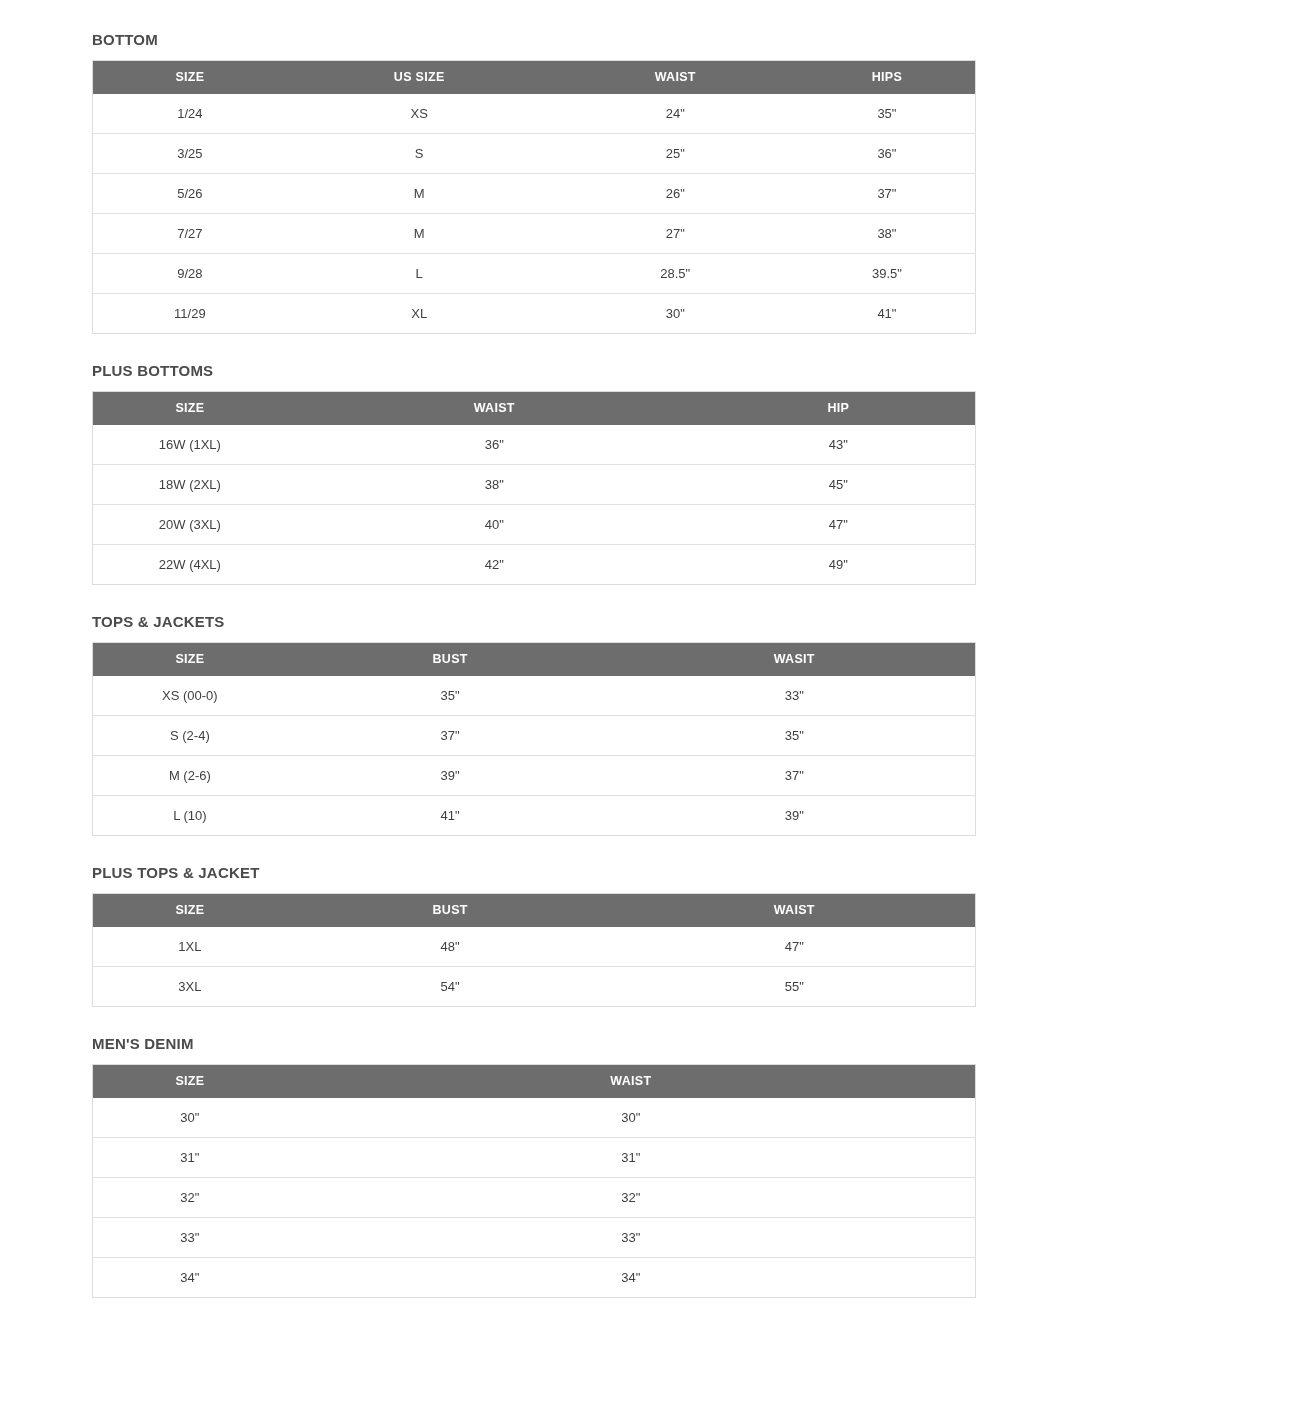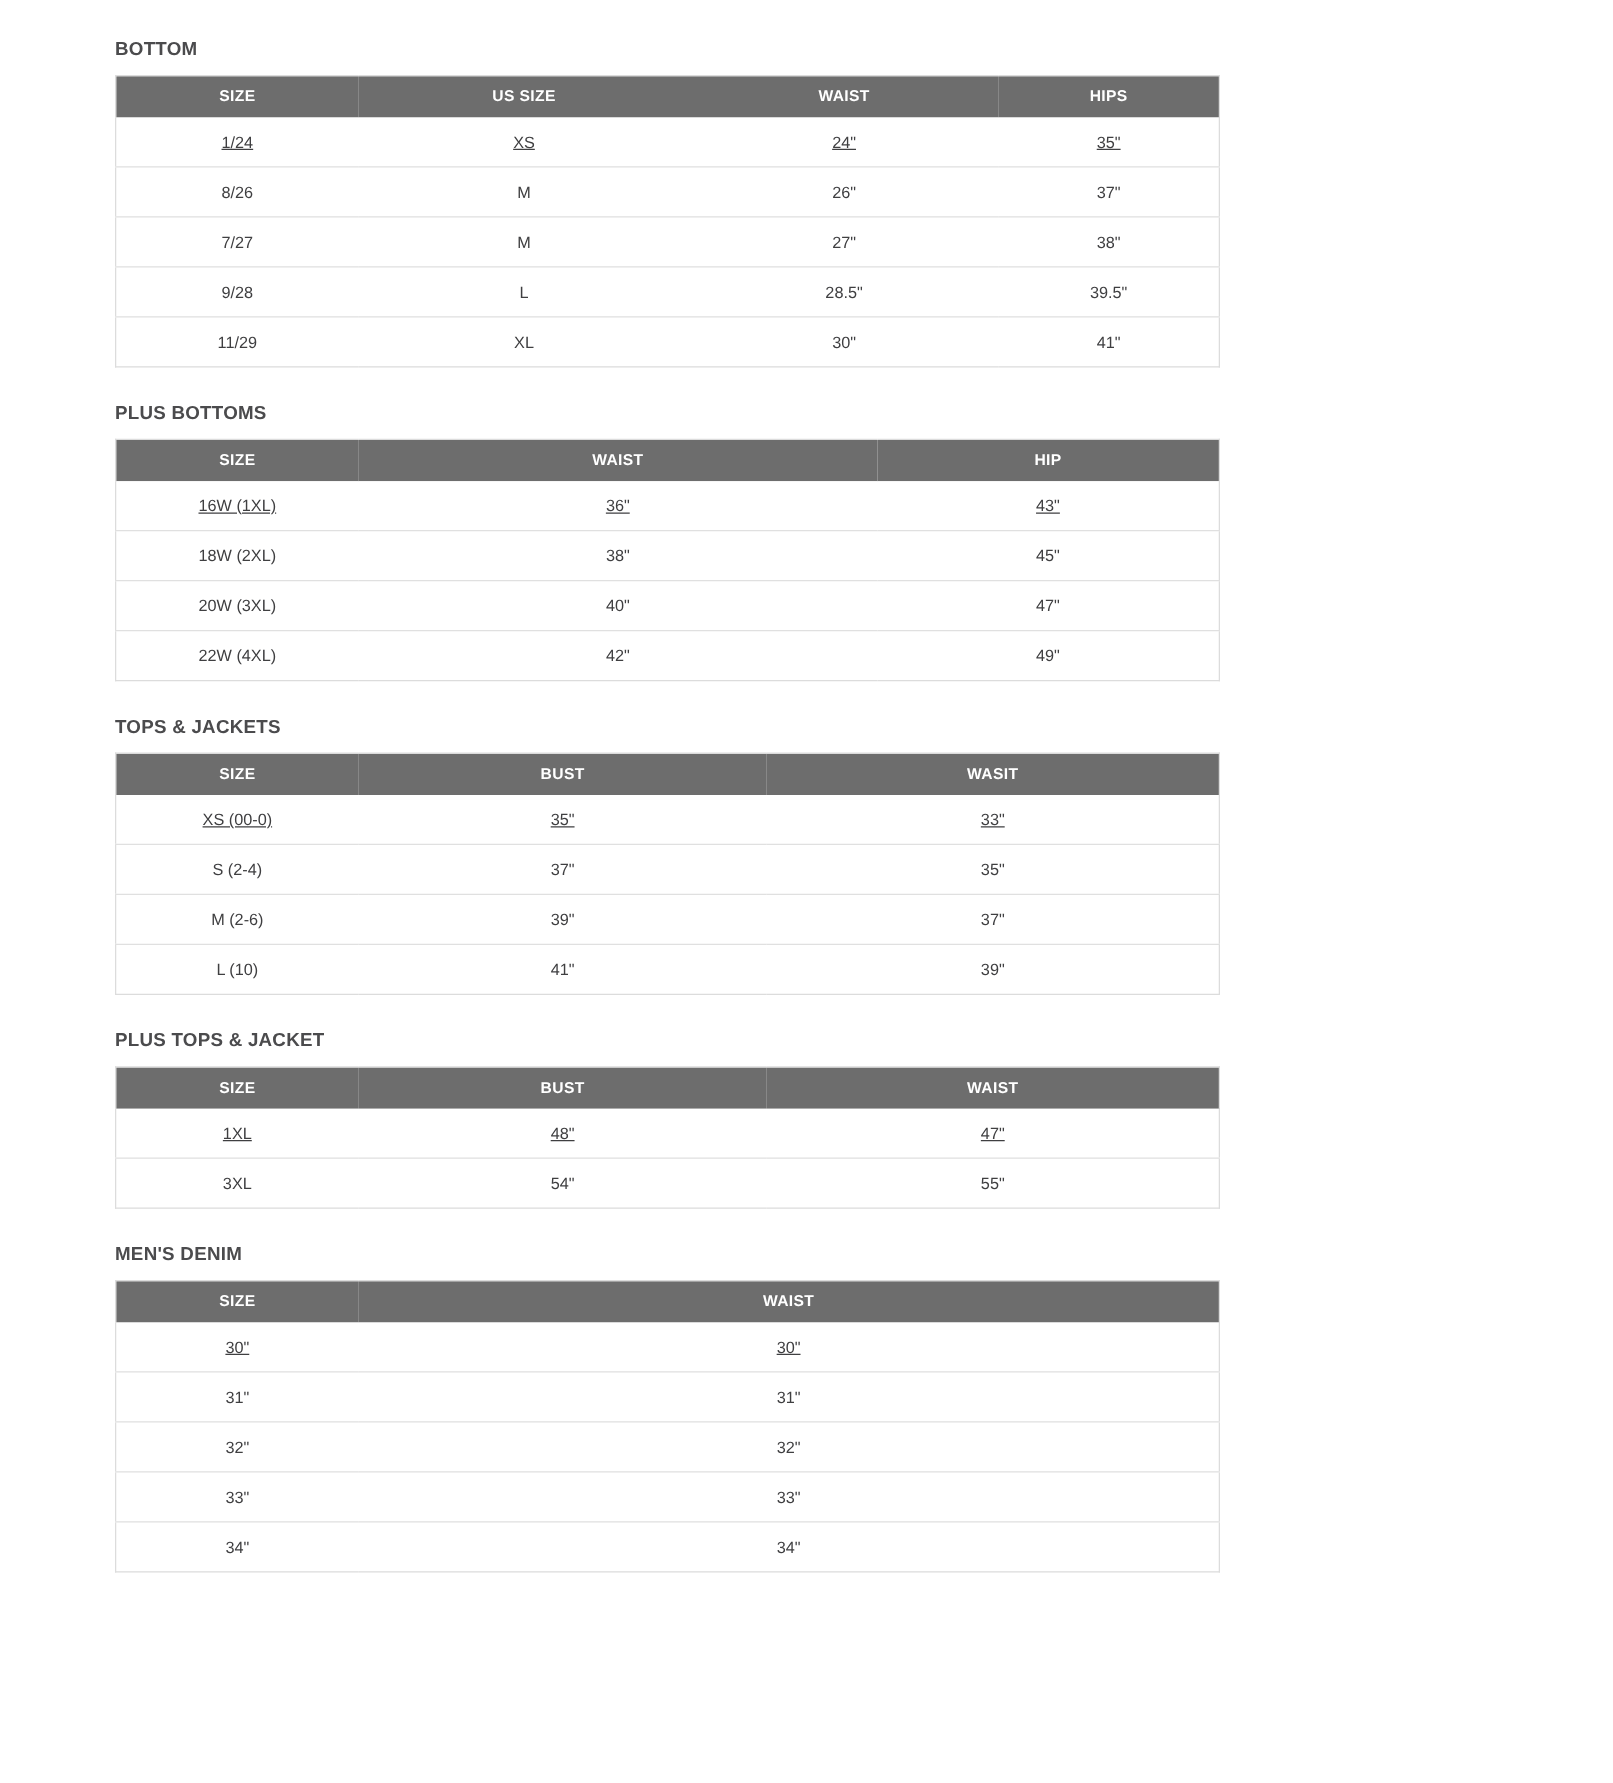--- a/index.html
+++ b/index.html
@@ -55,21 +55,21 @@
   }
   table.size-table td {
     background: #ffffff;
     color: var(--cell-text);
     font-size: 13px;
     text-align: center;
     height: 40px;
     padding: 0 6px;
     border-top: 1px solid var(--row-border);
   }
-  table.size-table tbody tr:first-child td { border-top: none; text-decoration: underline; }
+  table.size-table tbody tr:first-child td { border-top: none; }
 </style>
 </head>
 <body>
 
 <main class="page">
   <div id="tables-root">
       <section class="chart-section">
         <h2 class="section-title">BOTTOM</h2>
         <table class="size-table">
           <colgroup>
@@ -87,21 +87,27 @@
             </tr>
           </thead>
           <tbody>
             <tr class="table-row">
               <td class="table-cell">1/24</td>
               <td class="table-cell">XS</td>
               <td class="table-cell">24"</td>
               <td class="table-cell">35"</td>
             </tr>
             <tr class="table-row">
-              <td class="table-cell">8/26</td>
+              <td class="table-cell">3/25</td>
+              <td class="table-cell">S</td>
+              <td class="table-cell">25"</td>
+              <td class="table-cell">36"</td>
+            </tr>
+            <tr class="table-row">
+              <td class="table-cell">5/26</td>
               <td class="table-cell">M</td>
               <td class="table-cell">26"</td>
               <td class="table-cell">37"</td>
             </tr>
             <tr class="table-row">
               <td class="table-cell">7/27</td>
               <td class="table-cell">M</td>
               <td class="table-cell">27"</td>
               <td class="table-cell">38"</td>
             </tr>

